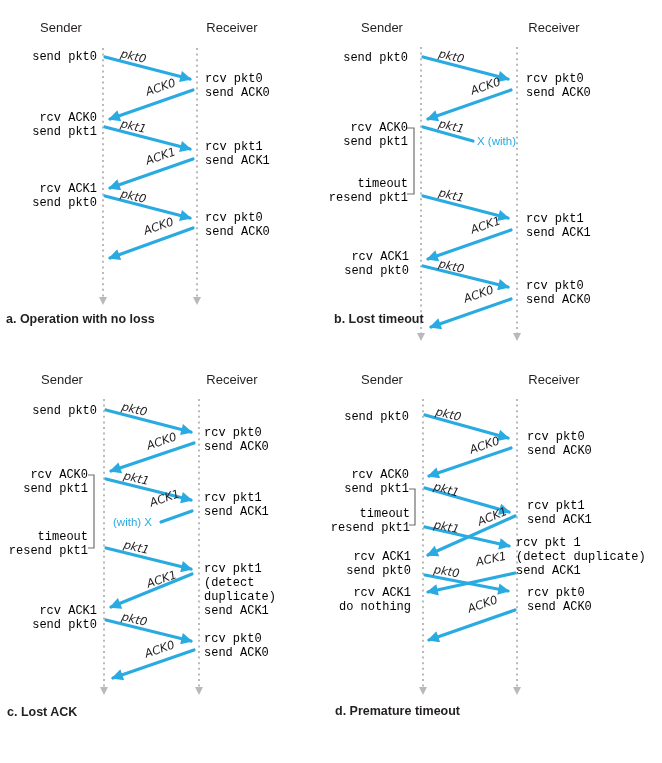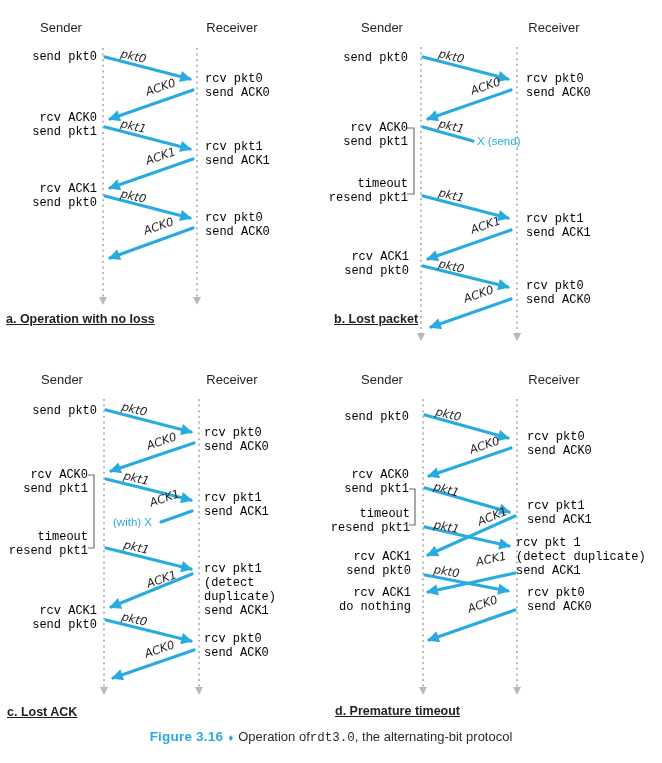--- a/index.html
+++ b/index.html
@@ -13,21 +13,21 @@
   .tl{stroke:var(--c-timeline,#b9b9b9);stroke-width:2;stroke-dasharray:2 3.6;fill:none;}
   .ar{stroke:var(--c-arrow,#29abe2);stroke-width:3.2;stroke-linecap:round;fill:none;}
   .br{stroke:var(--c-bracket,#6d6e71);stroke-width:1.2;fill:none;}
   .ahp{fill:var(--c-arrow,#29abe2);}
   .thp{fill:var(--c-timeline,#b9b9b9);}
   .ev{position:absolute;font:12px/14px "Liberation Mono",monospace;color:var(--c-text,#000);
       white-space:pre;}
   .ev.right{text-align:right;}
   .hdr{position:absolute;font-weight:normal;font-size:13px;color:var(--c-heading,#231f20);
        text-align:center;}
-  .ptitle{position:absolute;font-weight:bold;font-size:12.5px;color:var(--c-heading,#231f20);text-decoration:underline;}
+  .ptitle{position:absolute;font-weight:bold;font-size:12.5px;color:var(--c-heading,#231f20);}
   .alabel{position:absolute;font-style:italic;font-size:11.5px;font-weight:500;
           font-family:"DejaVu Sans",sans-serif;color:#231f20;transform-origin:left center;
           white-space:nowrap;}
   .loss{position:absolute;font-size:11.5px;color:var(--c-arrow,#29abe2);white-space:pre;}
   .caption{position:absolute;left:0;top:729px;width:662px;display:flex;
            justify-content:center;align-items:baseline;}
   .cap-fig{font-weight:bold;font-size:13.5px;color:var(--c-arrow,#29abe2);letter-spacing:.2px;}
   .cap-diamond{font-size:10px;color:var(--c-arrow,#29abe2);margin:0 5px;}
   .cap-text{font-size:13px;color:#2b2b2b;}
   .cap-code{font-family:"Liberation Mono",monospace;font-size:12.5px;color:#2b2b2b;}
@@ -137,23 +137,23 @@
   <div class="ev" style="left:526px;top:279px">rcv pkt0
 send ACK0</div>
 
   <span class="alabel" style="left:439px;top:46px;transform:rotate(14deg)">pkt0</span>
   <span class="alabel" style="left:471px;top:84px;transform:rotate(-19deg)">ACK0</span>
   <span class="alabel" style="left:439px;top:116px;transform:rotate(14deg)">pkt1</span>
   <span class="alabel" style="left:439px;top:185px;transform:rotate(14deg)">pkt1</span>
   <span class="alabel" style="left:471px;top:223px;transform:rotate(-19deg)">ACK1</span>
   <span class="alabel" style="left:439px;top:256px;transform:rotate(14deg)">pkt0</span>
   <span class="alabel" style="left:464px;top:292px;transform:rotate(-19deg)">ACK0</span>
-  <span class="loss" style="left:477px;top:135px">X (send)</span>
-
-  <div class="ptitle" style="left:334px;top:312px">b. Lost packet</div>
+  <span class="loss" style="left:477px;top:135px">X (with)</span>
+
+  <div class="ptitle" style="left:334px;top:312px">b. Lost timeout</div>
 
   <div class="hdr" style="left:22px;top:372px;width:80px">Sender</div>
   <div class="hdr" style="left:192px;top:372px;width:80px">Receiver</div>
 
   <div class="ev right" style="left:20px;top:404px;width:77px">send pkt0</div>
   <div class="ev right" style="left:11px;top:468px;width:77px">rcv ACK0
 send pkt1</div>
   <div class="ev right" style="left:5px;top:530px;width:83px">timeout
 resend pkt1</div>
   <div class="ev right" style="left:20px;top:604px;width:77px">rcv ACK1
@@ -207,21 +207,14 @@
   <span class="alabel" style="left:470px;top:443px;transform:rotate(-19deg)">ACK0</span>
   <span class="alabel" style="left:434px;top:479px;transform:rotate(15deg)">pkt1</span>
   <span class="alabel" style="left:478px;top:515px;transform:rotate(-22deg)">ACK1</span>
   <span class="alabel" style="left:434px;top:517px;transform:rotate(12deg)">pkt1</span>
   <span class="alabel" style="left:476px;top:555px;transform:rotate(-12deg)">ACK1</span>
   <span class="alabel" style="left:434px;top:562px;transform:rotate(10deg)">pkt0</span>
   <span class="alabel" style="left:468px;top:602px;transform:rotate(-19deg)">ACK0</span>
 
   <div class="ptitle" style="left:335px;top:704px">d. Premature timeout</div>
 
-  <div class="caption">
-    <span class="cap-fig">Figure 3.16</span>
-    <span class="cap-diamond">♦</span>
-    <span class="cap-text">Operation of </span>
-    <span class="cap-code">rdt3.0</span>
-    <span class="cap-text">, the alternating-bit protocol</span>
-  </div>
 
 </div>
 
 </body></html>

